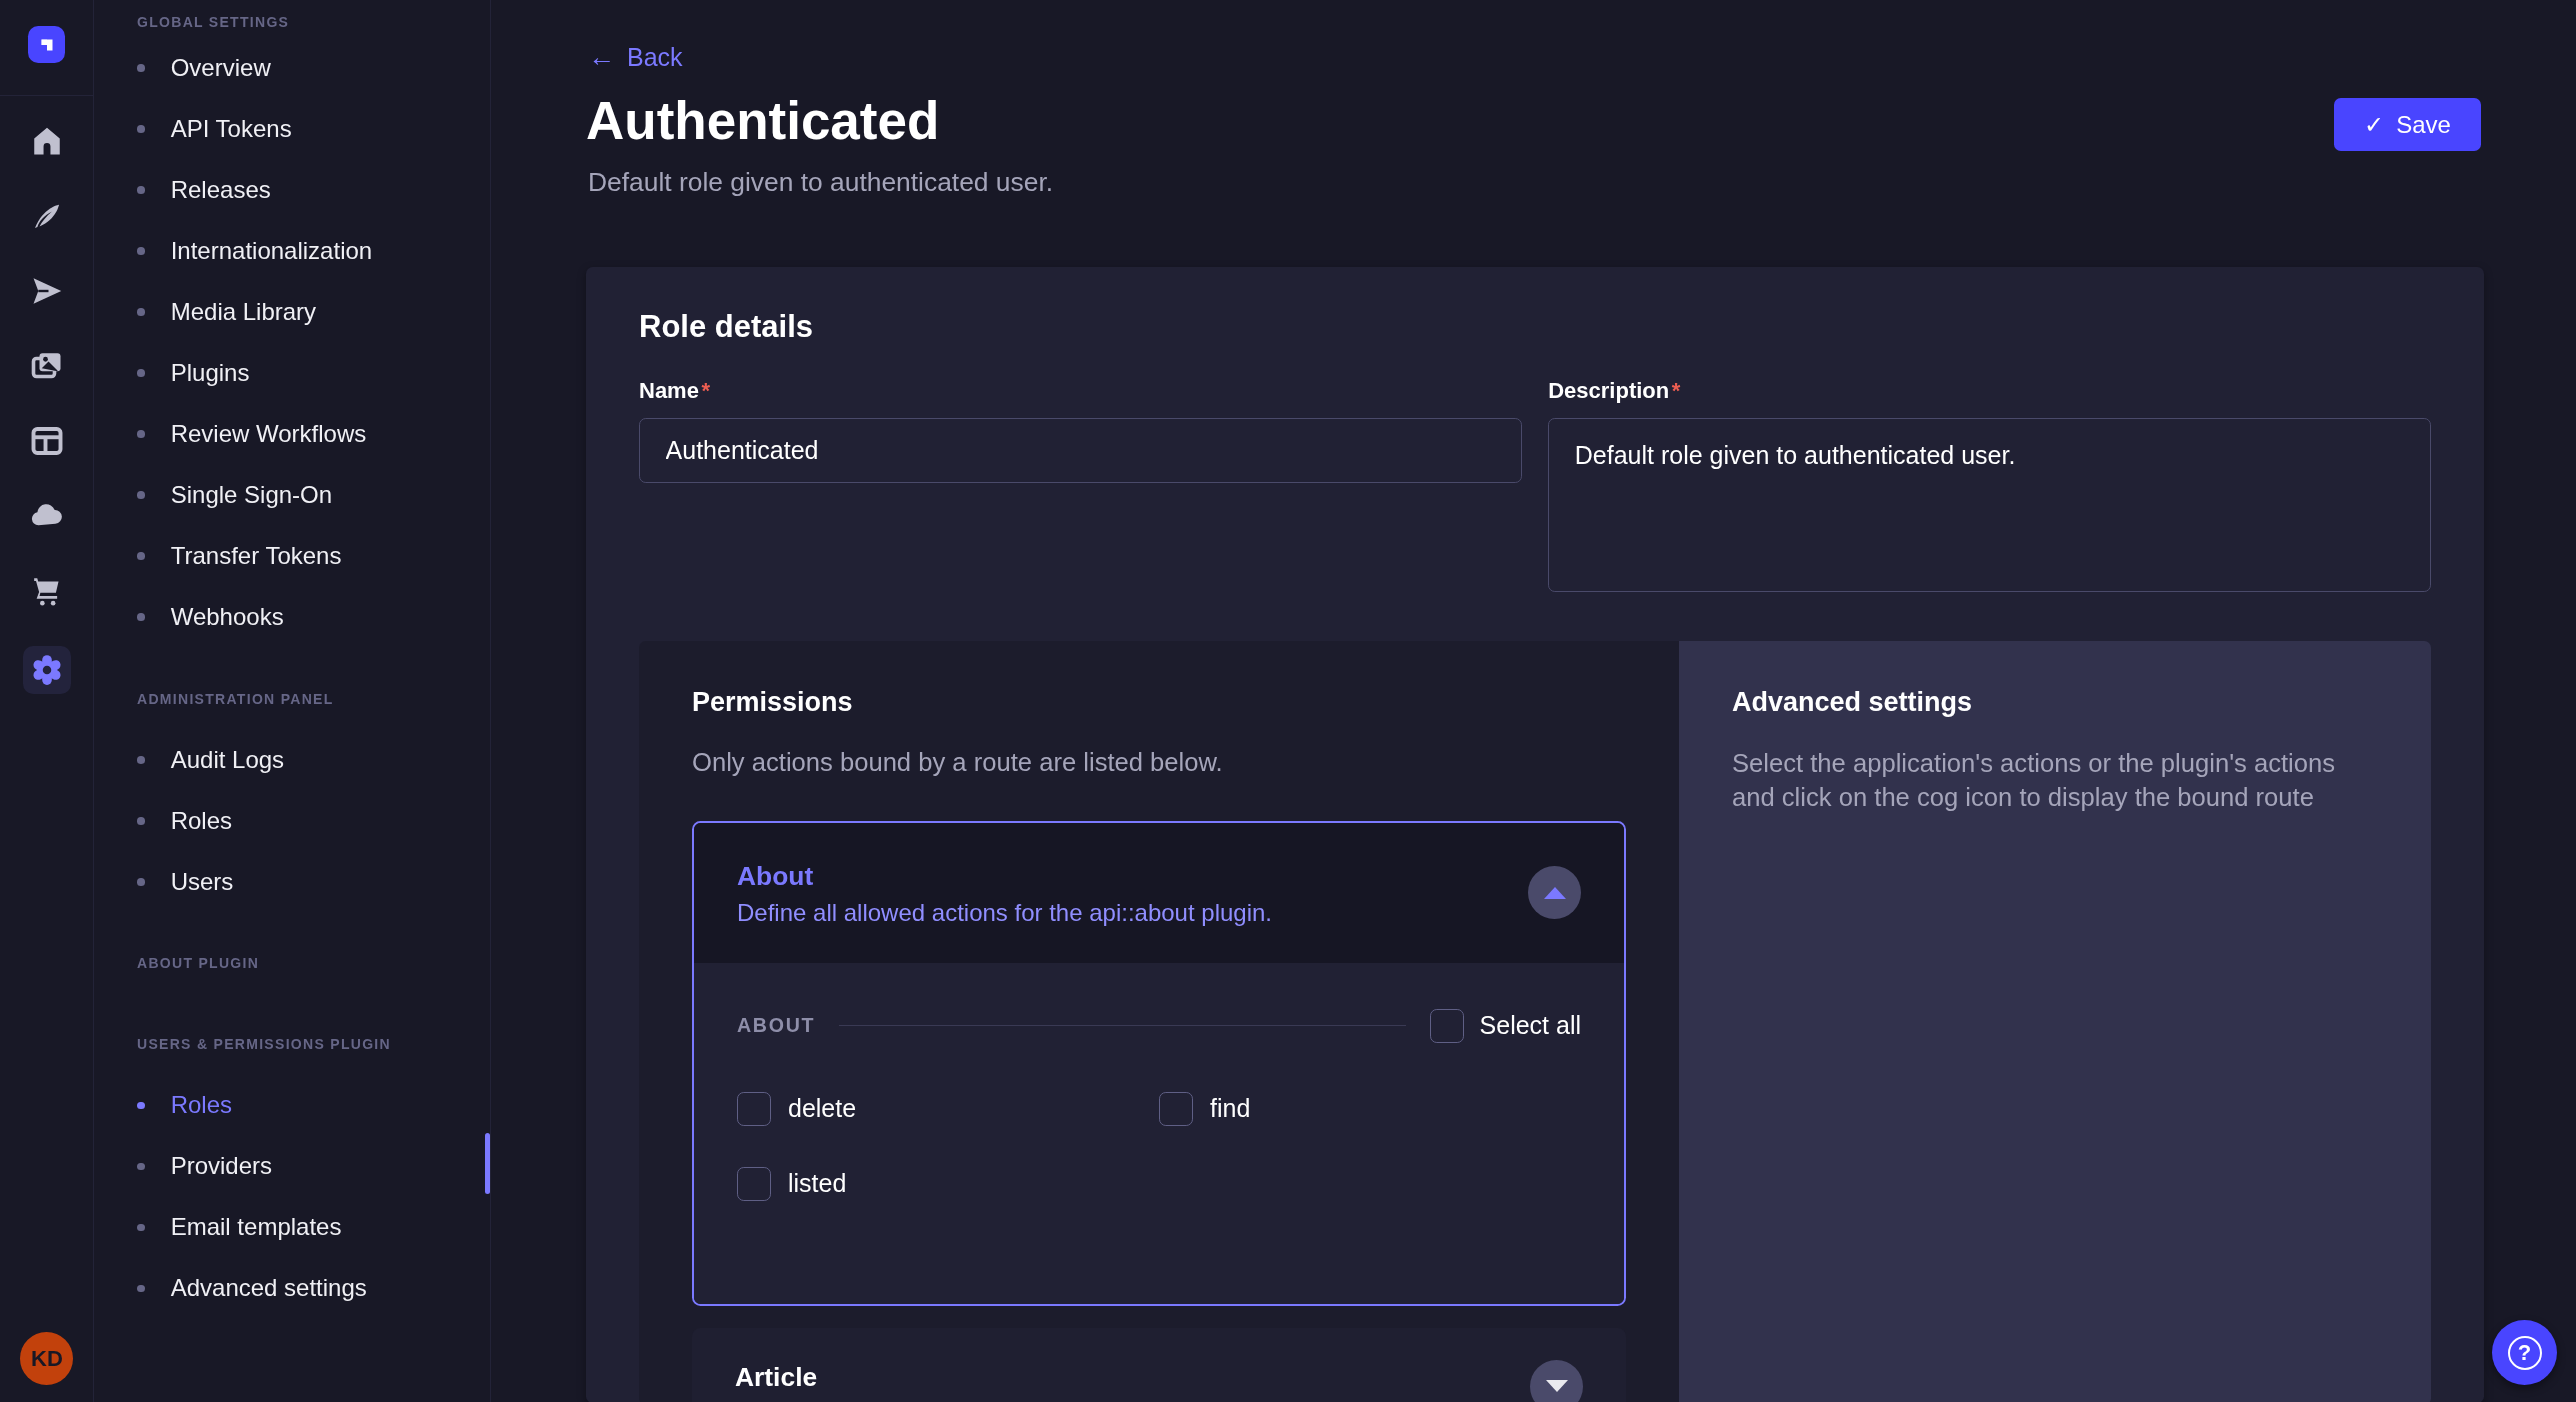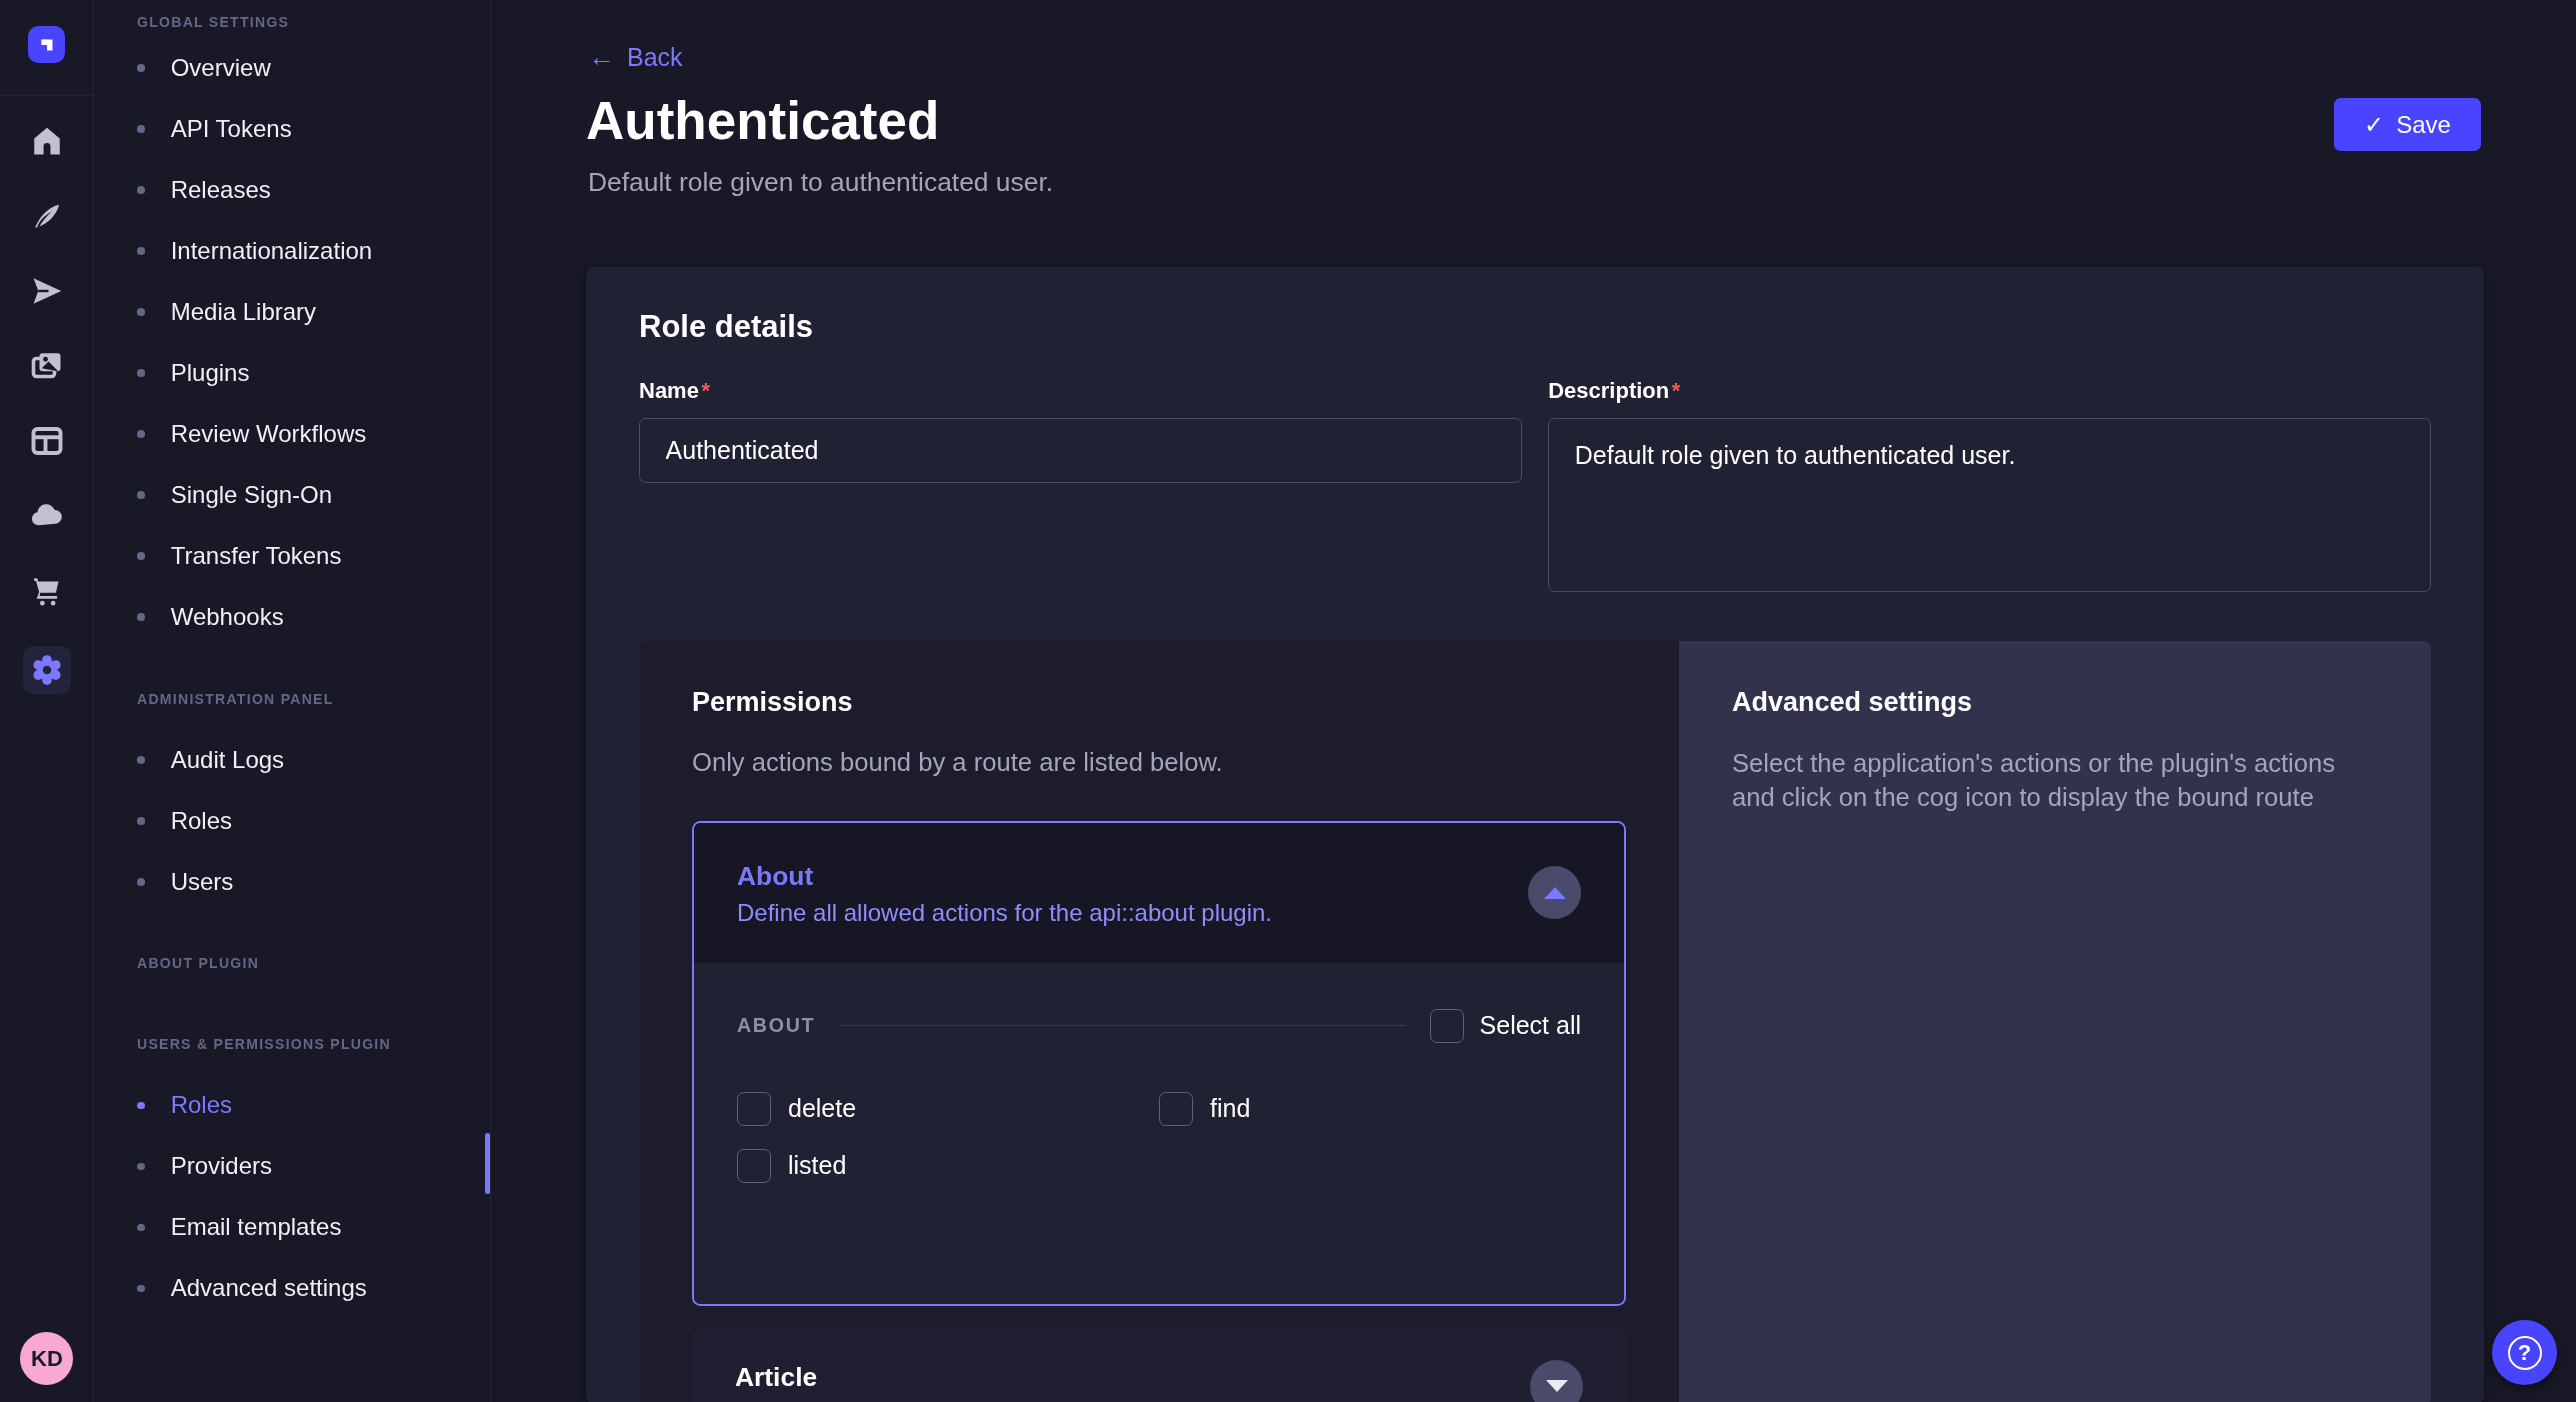--- a/index.html
+++ b/index.html
@@ -26,21 +26,21 @@
   }
   .rail-divider { width:94px; height:0.9px; background:#232338; margin-top:31.5px; }
   .rail-icons { margin-top:25.6px; display:flex; flex-direction:column; gap:36px; align-items:center; }
   .rail-icon { width:39px; height:39px; display:flex; align-items:center; justify-content:center; cursor:pointer; }
   .rail-icon svg { display:block; }
   .rail-icon.active {
     width:48px; height:48px; background:#23233c; border-radius:10.2px;
   }
   .avatar {
     position:absolute; left:20.4px; bottom:17px; width:53px; height:53px;
-    border-radius:50%; background:#f9a8d4; color:#181826;
+    border-radius:50%; background:#c2410c; color:#181826;
     display:flex; align-items:center; justify-content:center;
     font-size:22px; font-weight:700; cursor:pointer;
   }
 
   
   .sidebar {
     position:absolute; left:94px; top:0; width:397px; height:100%;
     background:#181826; border-right:0.9px solid #232338; padding-top:6.8px;
   }
   .sb-title {
@@ -129,21 +129,21 @@
   .acc-body { background:#212134; padding:46px 43px 0; height:341px; }
   .mini-row { display:flex; align-items:center; }
   .mini-label { font-size:19.6px; font-weight:700; letter-spacing:1.7px; color:#8e8ea9; flex:none; }
   .mini-line { flex:1; height:1.7px; background:#3a3a54; margin:0 24px; }
   .checkbox {
     appearance:none; -webkit-appearance:none; width:34px; height:34px;
     border:1.7px solid #5f5f85; border-radius:6.8px; background:transparent;
     cursor:pointer; flex:none; margin:0;
   }
   .mini-row .cb-label { margin-left:15.3px; font-size:25px; color:#ffffff; }
-  .check-grid { display:grid; grid-template-columns:1fr 1fr; row-gap:23px; margin-top:49px; }
+  .check-grid { display:grid; grid-template-columns:1fr 1fr; row-gap:41px; margin-top:49px; }
   .check-item { display:flex; align-items:center; gap:17px; font-size:25px; color:#ffffff; }
 
   .article {
     margin-top:22px; background:#1f1f31; border-radius:8.5px;
     padding:32px 43px; display:flex; justify-content:space-between;
     align-items:flex-start; cursor:pointer;
   }
   .article .acc-title { color:#ffffff; }
   .article .acc-sub { color:#e6e6ef; }
 

